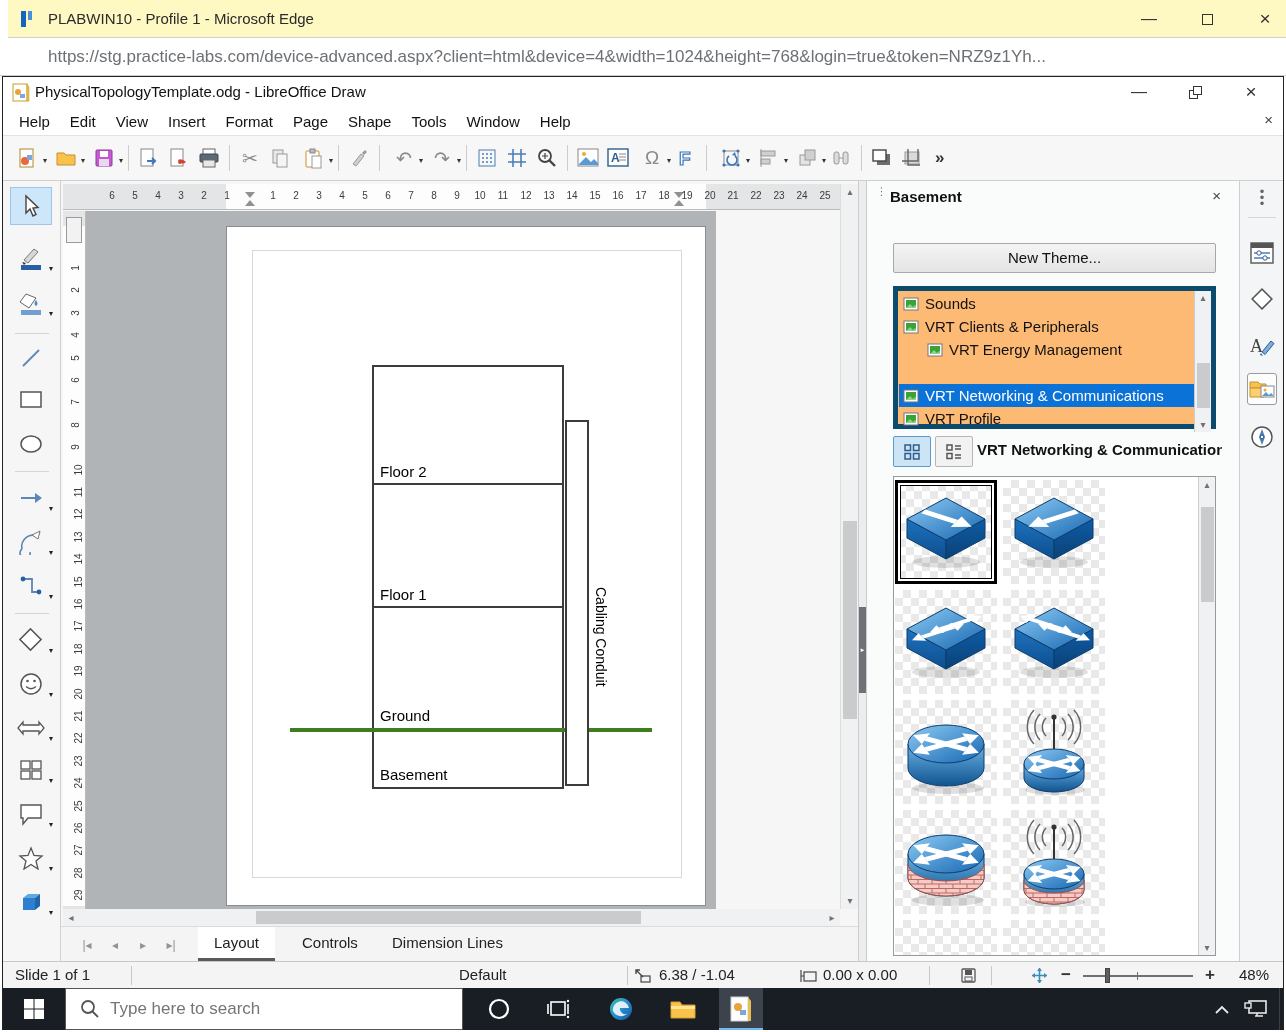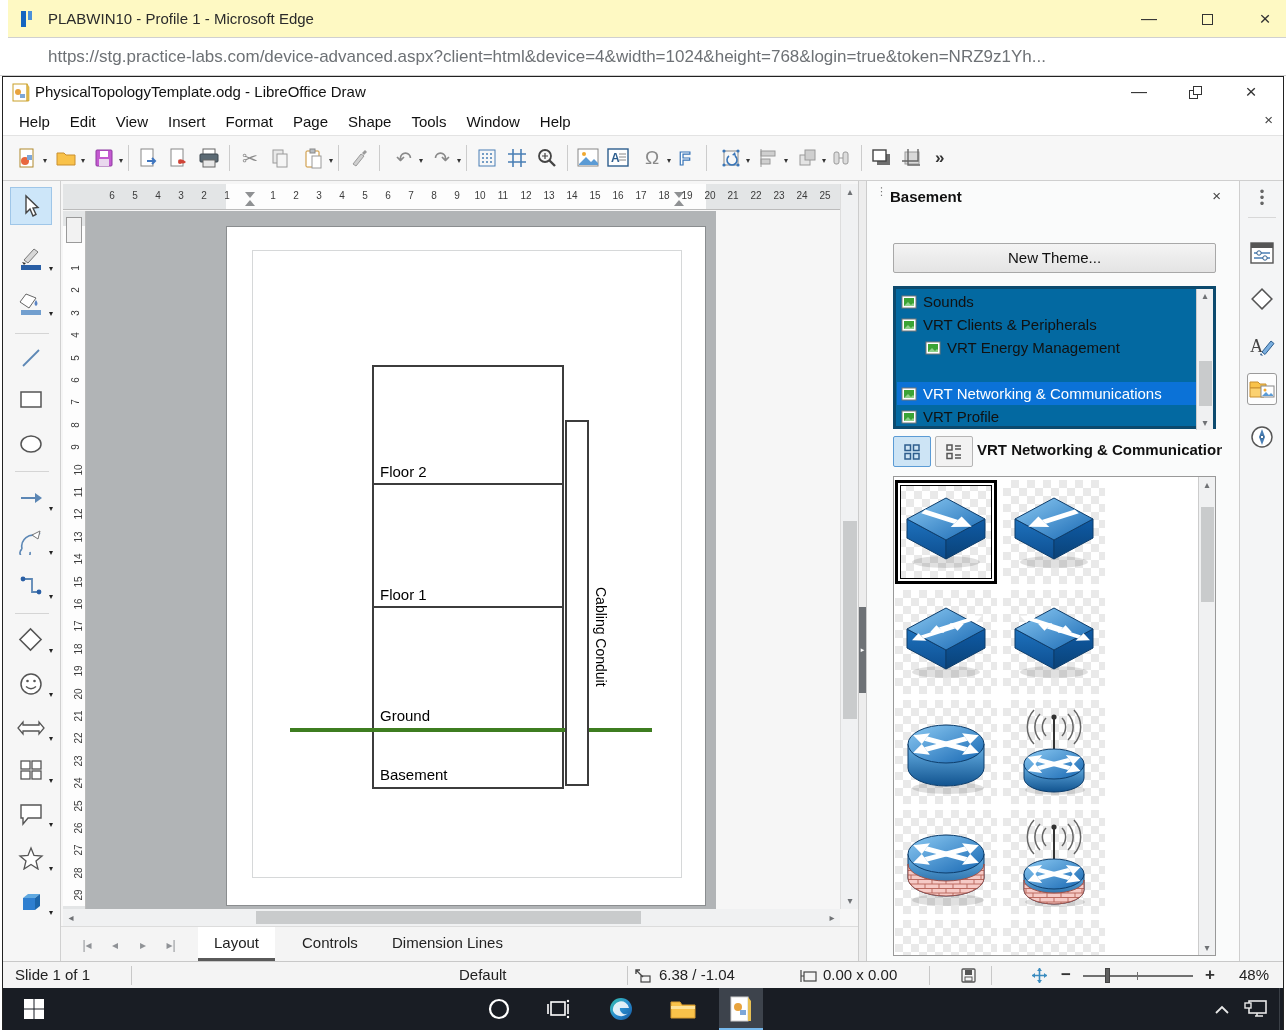--- a/index.html
+++ b/index.html
@@ -85,21 +85,21 @@
   .splitter { left:855px; top:104px; width:9px; height:780px; background:#ededed; border-left:1px solid #ccc; border-right:1px solid #ccc; }
   .split-handle { position:absolute; left:0; top:426px; width:7px; height:86px; background:#6e7276; color:#fff; font-size:7px; display:flex; align-items:center; justify-content:center; }
 
   
   .gallery-panel { left:864px; top:104px; width:372px; height:780px; background:#fafbfb; }
   .gal-header { position:absolute; left:0; top:0; width:100%; height:30px; }
   .gal-grip { position:absolute; left:9px; top:8px; color:#777; font-size:11px; letter-spacing:0; line-height:5px; }
   .gal-title { position:absolute; left:23px; top:7px; font-size:15px; font-weight:bold; color:#111; }
   .gal-close { position:absolute; right:18px; top:6px; font-size:15px; color:#444; }
   .new-theme-btn { position:absolute; left:26px; top:62px; width:323px; height:30px; background:linear-gradient(#f4f4f4,#e4e4e4); border:1px solid #a8a8a8; font-size:15px; color:#111; text-align:center; line-height:28px; border-radius:2px; }
-  .theme-list { position:absolute; left:26px; top:105px; width:323px; height:143px; background:#0369a1; border:3px solid #0c4a6e; }
+  .theme-list { position:absolute; left:26px; top:105px; width:323px; height:143px; background:#fdba74; border:5px solid #0c4a6e; }
   .theme-row { position:absolute; left:1px; width:304px; height:23px; display:flex; align-items:center; gap:6px; padding-left:4px; font-size:15px; color:#111; }
   .theme-row.sel { background:#0b72d7; color:#fff; }
   .tl-scroll { position:absolute; right:0; top:0; width:17px; height:141px; background:#f0f1f2; border-left:1px solid #ccc; }
   .tl-thumb { position:absolute; left:2px; top:72px; width:13px; height:45px; background:#c9cbcc; }
   .view-btn { position:absolute; top:255px; width:38px; height:31px; border:1px solid #b5b5b5; background:#f2f2f2; display:flex; align-items:center; justify-content:center; border-radius:2px; }
   .view-btn.active { background:#cde4f5; border-color:#5b9bd5; }
   .cur-theme-title { position:absolute; left:110px; top:260px; width:245px; font-size:15px; font-weight:bold; color:#111; white-space:nowrap; overflow:hidden; }
   .icon-area { position:absolute; left:26px; top:295px; width:323px; height:480px; background:#fff; border:1px solid #999; overflow:hidden; }
   .ia-scroll { position:absolute; right:0; top:0; width:17px; height:478px; background:#f0f1f2; border-left:1px solid #ccc; }
   .ia-thumb { position:absolute; left:2px; top:30px; width:13px; height:95px; background:#c9cbcc; }
@@ -984,20 +984,27 @@
       <div class="tb-start">
         <svg width="22" height="22">
             <g fill="#fff">
               <rect x="1" y="1" width="9.5" height="9.5"></rect>
               <rect x="11.5" y="1" width="9.5" height="9.5"></rect>
               <rect x="1" y="11.5" width="9.5" height="9.5"></rect>
               <rect x="11.5" y="11.5" width="9.5" height="9.5"></rect>
             </g>
           </svg>
       </div>
+      <div class="tb-search">
+        <svg style="margin:0 10px 0 14px;" width="20" height="20">
+            <circle cx="8" cy="8" r="6" fill="none" stroke="#555" stroke-width="1.8"></circle>
+            <path d="M12.5,12.5 L18,18" stroke="#555" stroke-width="1.8"></path>
+          </svg>
+        <input type="text" placeholder="Type here to search" style="">
+      </div>
       <div class="tb-ic" style="left:474px;">
         <svg width="24" height="24">
             <circle cx="12" cy="12" r="9" fill="none" stroke="#fff" stroke-width="2.2"></circle>
           </svg>
         </div>
       <div class="tb-ic" style="left:534px;">
         <svg width="24" height="22">
             <rect x="4" y="4" width="14" height="13" fill="none" stroke="#fff" stroke-width="1.6"></rect>
             <path d="M21,6 v10 M1,6 v10" stroke="#fff" stroke-width="1.6"></path>
             <circle cx="21" cy="3" r="1.2" fill="#fff"></circle>

